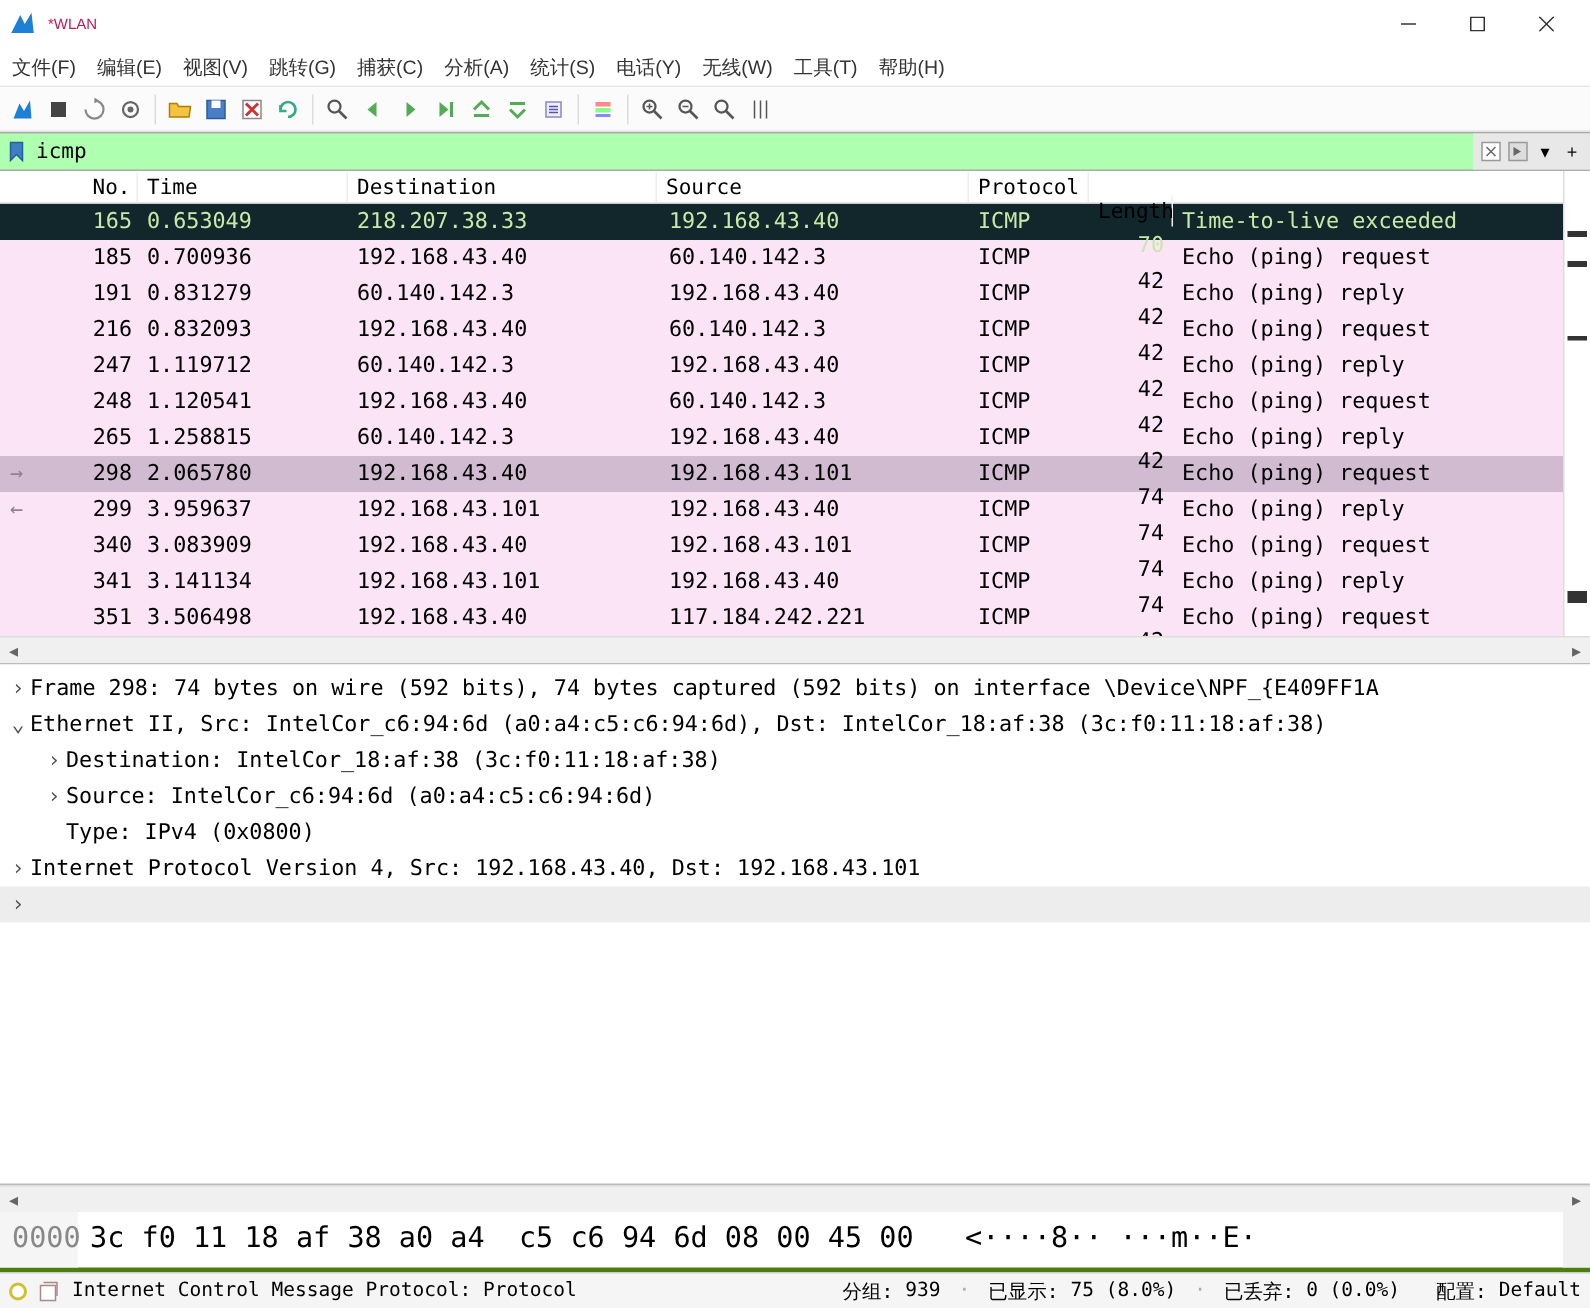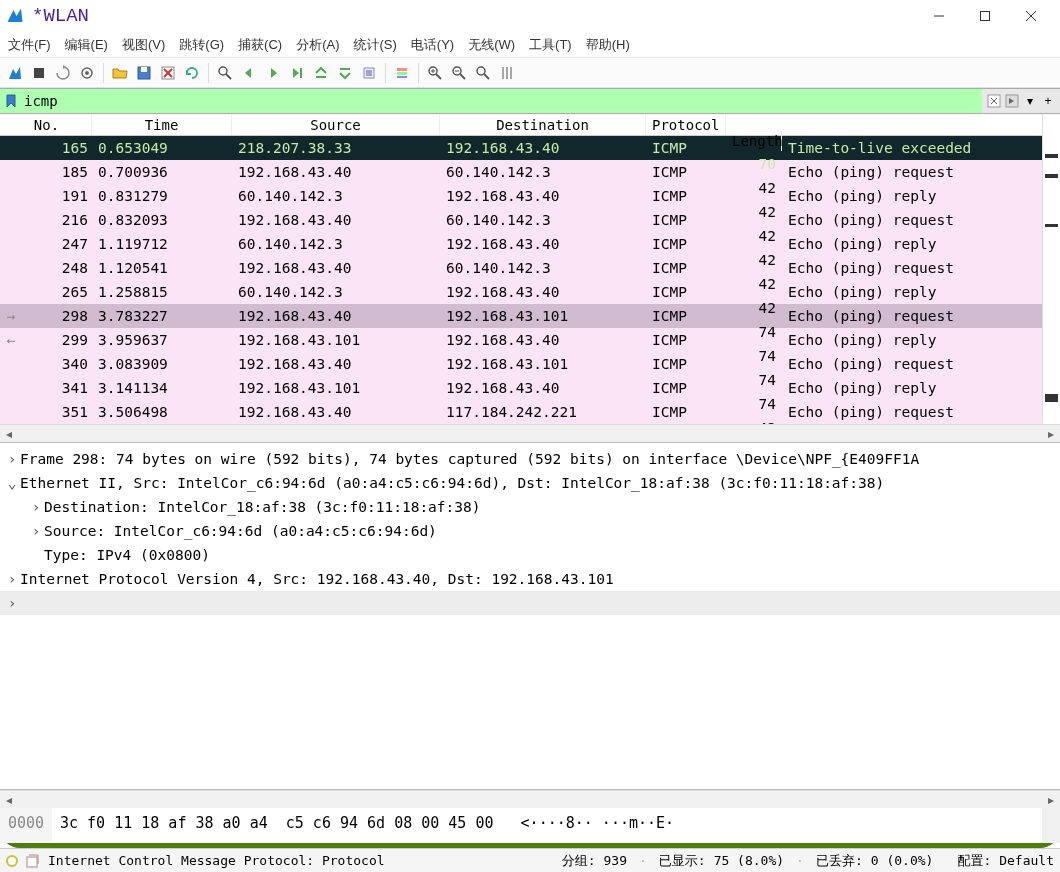--- a/index.html
+++ b/index.html
@@ -2,21 +2,21 @@
 <html><head>
 <meta charset="utf-8">
 <style>
 * { box-sizing: border-box; margin: 0; padding: 0; }
 body { font-family: "Microsoft YaHei", sans-serif; font-size: 12px; background: #fff; width: 1060px; height: 872px; display: flex; flex-direction: column; overflow: hidden; }
 
 
 .titlebar { height: 32px; display: flex; align-items: center; padding: 0 6px; background: #fff; }
 .titlebar .fin { width: 18px; height: 18px; margin-right: 8px; }
 .titlebar .fin svg { width: 18px; height: 18px; }
-.titlebar .title { flex: 1; font-size: 19px; color: #4c1d95; font-family: Liberation Mono, monospace; }
+.titlebar .title { flex: 1; font-size: 10px; color: #be185d; }
 .winbtns { display: flex; }
 .winbtn { width: 46px; height: 32px; display: flex; align-items: center; justify-content: center; color: #555; }
 .winbtn svg { width: 10px; height: 10px; stroke: #333; stroke-width: 1; fill: none; }
 
 
 .menubar { height: 26px; display: flex; align-items: center; padding: 0 8px; gap: 14px; font-size: 13px; color: #333; background: #fff; border-bottom: 1px solid #e8e8e8;}
 .menubar span { cursor: default; }
 
 
 .toolbar { height: 30px; display: flex; align-items: center; padding: 2px 4px; gap: 2px; background: #fbfbfb; border-bottom: 1px solid #e0e0e0; }
@@ -27,21 +27,21 @@
 
 .filterbar { height: 26px; display: flex; align-items: center; background: #aeffb0; border-top:1px solid #aaa; border-bottom:1px solid #aaa;}
 .filter-icon { width: 22px; display: flex; align-items: center; justify-content: center; }
 .filter-input { flex: 1; border: none; background: transparent; outline: none; font-family: Consolas, monospace; font-size: 14px; padding: 2px 2px; }
 .filter-end { display:flex; align-items:center; gap:2px; padding:0 4px; background:#e8e8e8; height:100%;}
 .filter-end .sq{width:16px;height:16px;display:flex;align-items:center;justify-content:center;}
 
 
 .packet-pane { flex: 0 0 auto; display: flex; flex-direction: column; border-bottom: 1px solid #bbb; }
 .plist-header { display: flex; background: #fff; border-bottom: 1px solid #ccc; height: 22px; align-items: center; }
-.plist-header .col { padding: 2px 6px; border-right: 1px solid #eee; font-family: Consolas, monospace; font-size: 14px; text-align: center; }
+.plist-header .col { padding: 2px 6px; border-right: 1px solid #eee; font-family: Consolas, monospace; font-size: 14px; }
 .plist-body { overflow: hidden; }
 .prow { display: flex; height: 24px; align-items: center; font-family: Consolas, monospace; font-size: 14.5px; }
 .prow .col { padding: 0 6px; white-space: nowrap; overflow: hidden; }
 .c-no { width: 92px; text-align: right; padding-right: 4px !important;}
 .c-time { width: 140px; }
 .c-src { width: 208px; }
 .c-dst { width: 206px; }
 .c-proto { width: 80px; }
 .c-len { width: 56px; text-align:right;margin-top:32px;}
 .c-info { flex: 1; }
@@ -55,21 +55,21 @@
 .hscroll .track{flex:1;height:16px;position:relative;}
 .hscroll .leftbtn,.hscroll .rightbtn{width:18px;height:16px;display:flex;align-items:center;justify-content:center;color:#666;}
 
 
 .details { flex: 1 1 auto; overflow: hidden; background: #fff; padding: 4px 0; font-family: Consolas, monospace; font-size: 14.5px; line-height: 24px; border-bottom:1px solid #bbb;}
 .drow { display: flex; align-items: center; padding: 0 4px; }
 .drow.selected { background: #ededed; }
 .dcaret { width: 16px; text-align: center; color: #555; }
 
 
-.hexpane { height: 40px; display:flex; font-family: Consolas, monospace; font-size: 15px; border-bottom:5px solid #4d7c0f;border-radius:20px;}
+.hexpane { height: 40px; display:flex; font-family: Consolas, monospace; font-size: 19px; border-bottom:3px solid #4d7c0f;}
 .hex-off{width:52px;background:#f5f5f5;padding:6px 8px;color:#888;}
 .hex-data{flex:1;padding:6px 8px;white-space:pre;}
 .hex-scroll{width:18px;background:#f0f0f0;}
 
 
 .statusbar { height: 24px; display: flex; align-items: center; background: #f5f5f5; border-top: 1px solid #ccc; font-size: 13px; padding: 0 6px; gap: 8px; font-family: Consolas, monospace;}
 .statusbar .led{width:12px;height:12px;border:2px solid #d0c030;border-radius:50%;background:#fff;}
 .statusbar .note{width:14px;height:14px;}
 .statusbar .field{white-space:nowrap;}
 .statusbar .sep{color:#aaa;padding:0 4px;}
@@ -275,24 +275,24 @@
       </div>
     <div class="sq">▾</div>
     <div class="sq">+</div>
   </div>
 </div>
 
 <div class="packet-pane">
   <div class="pwrap">
     <div class="pmain">
       <div class="plist-header">
-        <div class="col c-no" style="text-align:center">No.</div>
+        <div class="col c-no" style="text-align:right">No.</div>
         <div class="col c-time">Time</div>
+        <div class="col c-dst">Destination</div>
         <div class="col c-src">Source</div>
-        <div class="col c-dst">Destination</div>
         <div class="col c-proto">Protocol</div>
         <div class="col c-len" style="text-align:left">Length</div>
       </div>
       <div class="plist-body" id="plist-body">
           <div class="prow row-dark">
             <div class="arrow-cell"></div>
             <div class="col c-no" style="width:70px">165</div>
             <div class="col c-time">0.653049</div>
             <div class="col c-src">218.207.38.33</div>
             <div class="col c-dst">192.168.43.40</div>
@@ -356,21 +356,21 @@
             <div class="col c-time">1.258815</div>
             <div class="col c-src">60.140.142.3</div>
             <div class="col c-dst">192.168.43.40</div>
             <div class="col c-proto">ICMP</div>
             <div class="col c-len">42</div>
             <div class="col c-info">Echo (ping) reply</div>
           </div>
           <div class="prow row-sel">
             <div class="arrow-cell">→</div>
             <div class="col c-no" style="width:70px">298</div>
-            <div class="col c-time">3.783227</div>
+            <div class="col c-time">2.065780</div>
             <div class="col c-src">192.168.43.40</div>
             <div class="col c-dst">192.168.43.101</div>
             <div class="col c-proto">ICMP</div>
             <div class="col c-len">74</div>
             <div class="col c-info">Echo (ping) request</div>
           </div>
           <div class="prow row-pink">
             <div class="arrow-cell">←</div>
             <div class="col c-no" style="width:70px">299</div>
             <div class="col c-time">3.959637</div>

